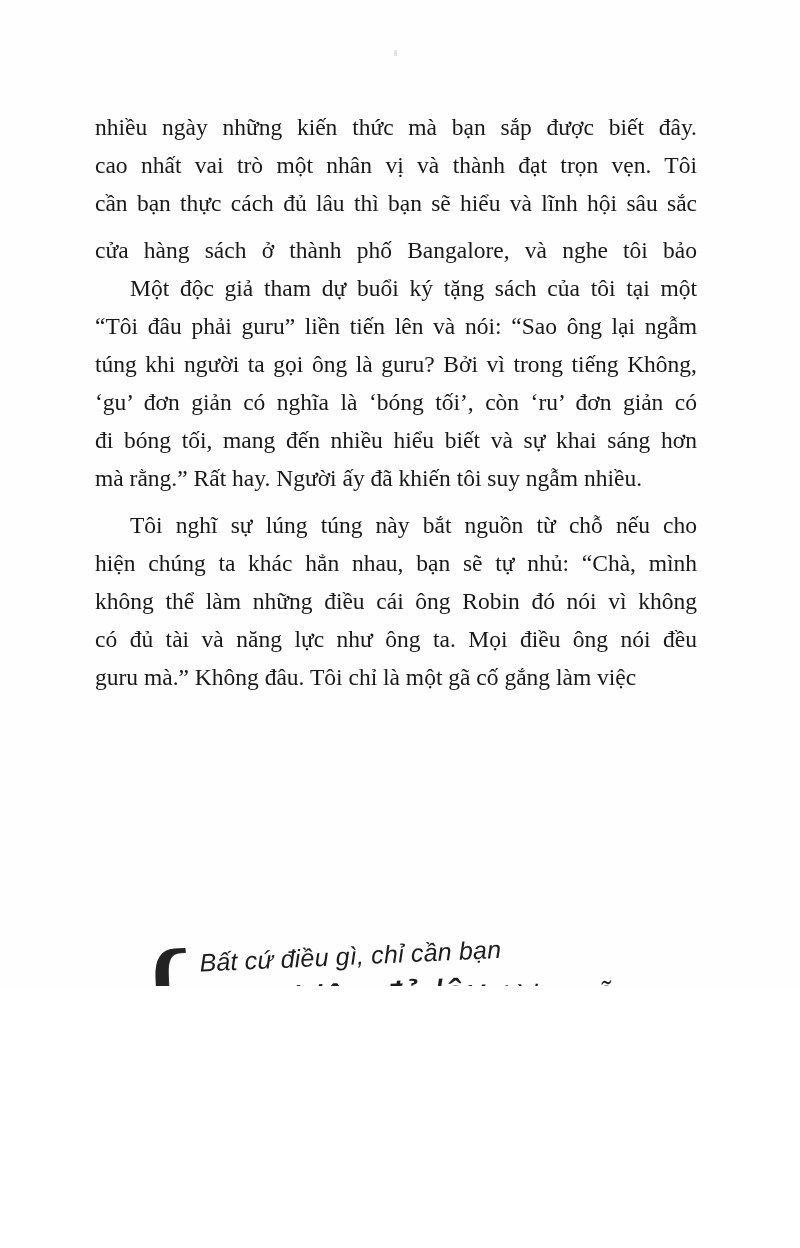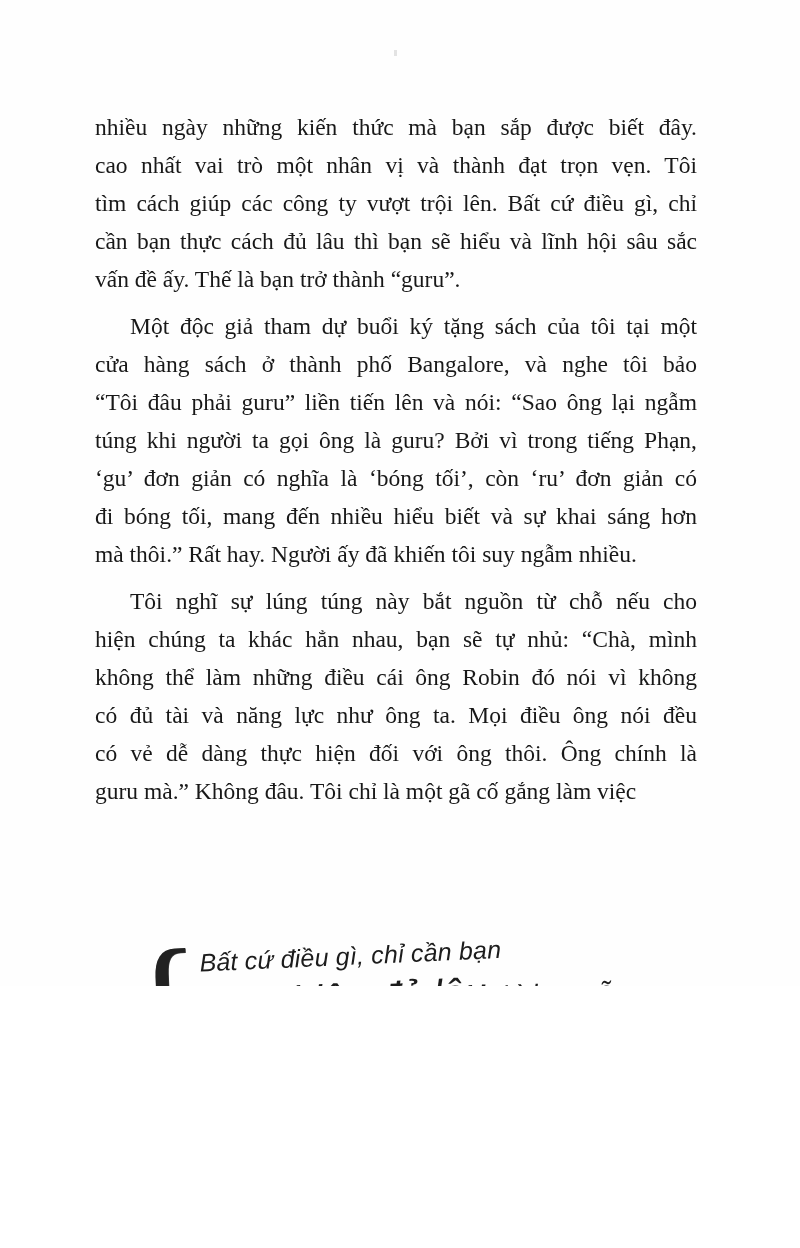--- a/index.html
+++ b/index.html
@@ -94,41 +94,38 @@
 
 <div class="page">
 
   <div class="scan-speck"></div>
 
   <div class="body-text">
 
     <div class="para">
       <div class="line">nhiều ngày những kiến thức mà bạn sắp được biết đây.</div>
       <div class="line">cao nhất vai trò một nhân vị và thành đạt trọn vẹn. Tôi</div>
-      <div class="line">tìm cách giúp các công ty vượt trội lên. Bất cứ điều gì, chỉ</div>
       <div class="line">cần bạn thực cách đủ lâu thì bạn sẽ hiểu và lĩnh hội sâu sắc</div>
-      <div class="line last">vấn đề ấy. Thế là bạn trở thành “guru”.</div>
     </div>
 
     <div class="para">
+      <div class="line">cửa hàng sách ở thành phố Bangalore, và nghe tôi bảo</div>
       <div class="line indent">Một độc giả tham dự buổi ký tặng sách của tôi tại một</div>
-      <div class="line">cửa hàng sách ở thành phố Bangalore, và nghe tôi bảo</div>
       <div class="line">“Tôi đâu phải guru” liền tiến lên và nói: “Sao ông lại ngẫm</div>
-      <div class="line">túng khi người ta gọi ông là guru? Bởi vì trong tiếng Phạn,</div>
+      <div class="line">túng khi người ta gọi ông là guru? Bởi vì trong tiếng Không,</div>
       <div class="line">‘gu’ đơn giản có nghĩa là ‘bóng tối’, còn ‘ru’ đơn giản có</div>
       <div class="line">đi bóng tối, mang đến nhiều hiểu biết và sự khai sáng hơn</div>
-      <div class="line last">mà thôi.” Rất hay. Người ấy đã khiến tôi suy ngẫm nhiều.</div>
+      <div class="line last">mà rằng.” Rất hay. Người ấy đã khiến tôi suy ngẫm nhiều.</div>
     </div>
 
     <div class="para">
       <div class="line indent">Tôi nghĩ sự lúng túng này bắt nguồn từ chỗ nếu cho</div>
       <div class="line">hiện chúng ta khác hẳn nhau, bạn sẽ tự nhủ: “Chà, mình</div>
       <div class="line">không thể làm những điều cái ông Robin đó nói vì không</div>
       <div class="line">có đủ tài và năng lực như ông ta. Mọi điều ông nói đều</div>
-      <div class="line">có vẻ dễ dàng thực hiện đối với ông thôi. Ông chính là</div>
       <div class="line last">guru mà.” Không đâu. Tôi chỉ là một gã cố gắng làm việc</div>
     </div>
 
   </div>
 
   <div class="quote">
     <div class="quote-brace">{</div>
     <div class="quote-lines">
       <div class="q-row1">Bất cứ điều gì, chỉ cần bạn</div>
       <div class="q-row2"><span>thực hiện đủ lâu</span><span class="small"> thì bạn sẽ</span></div>

